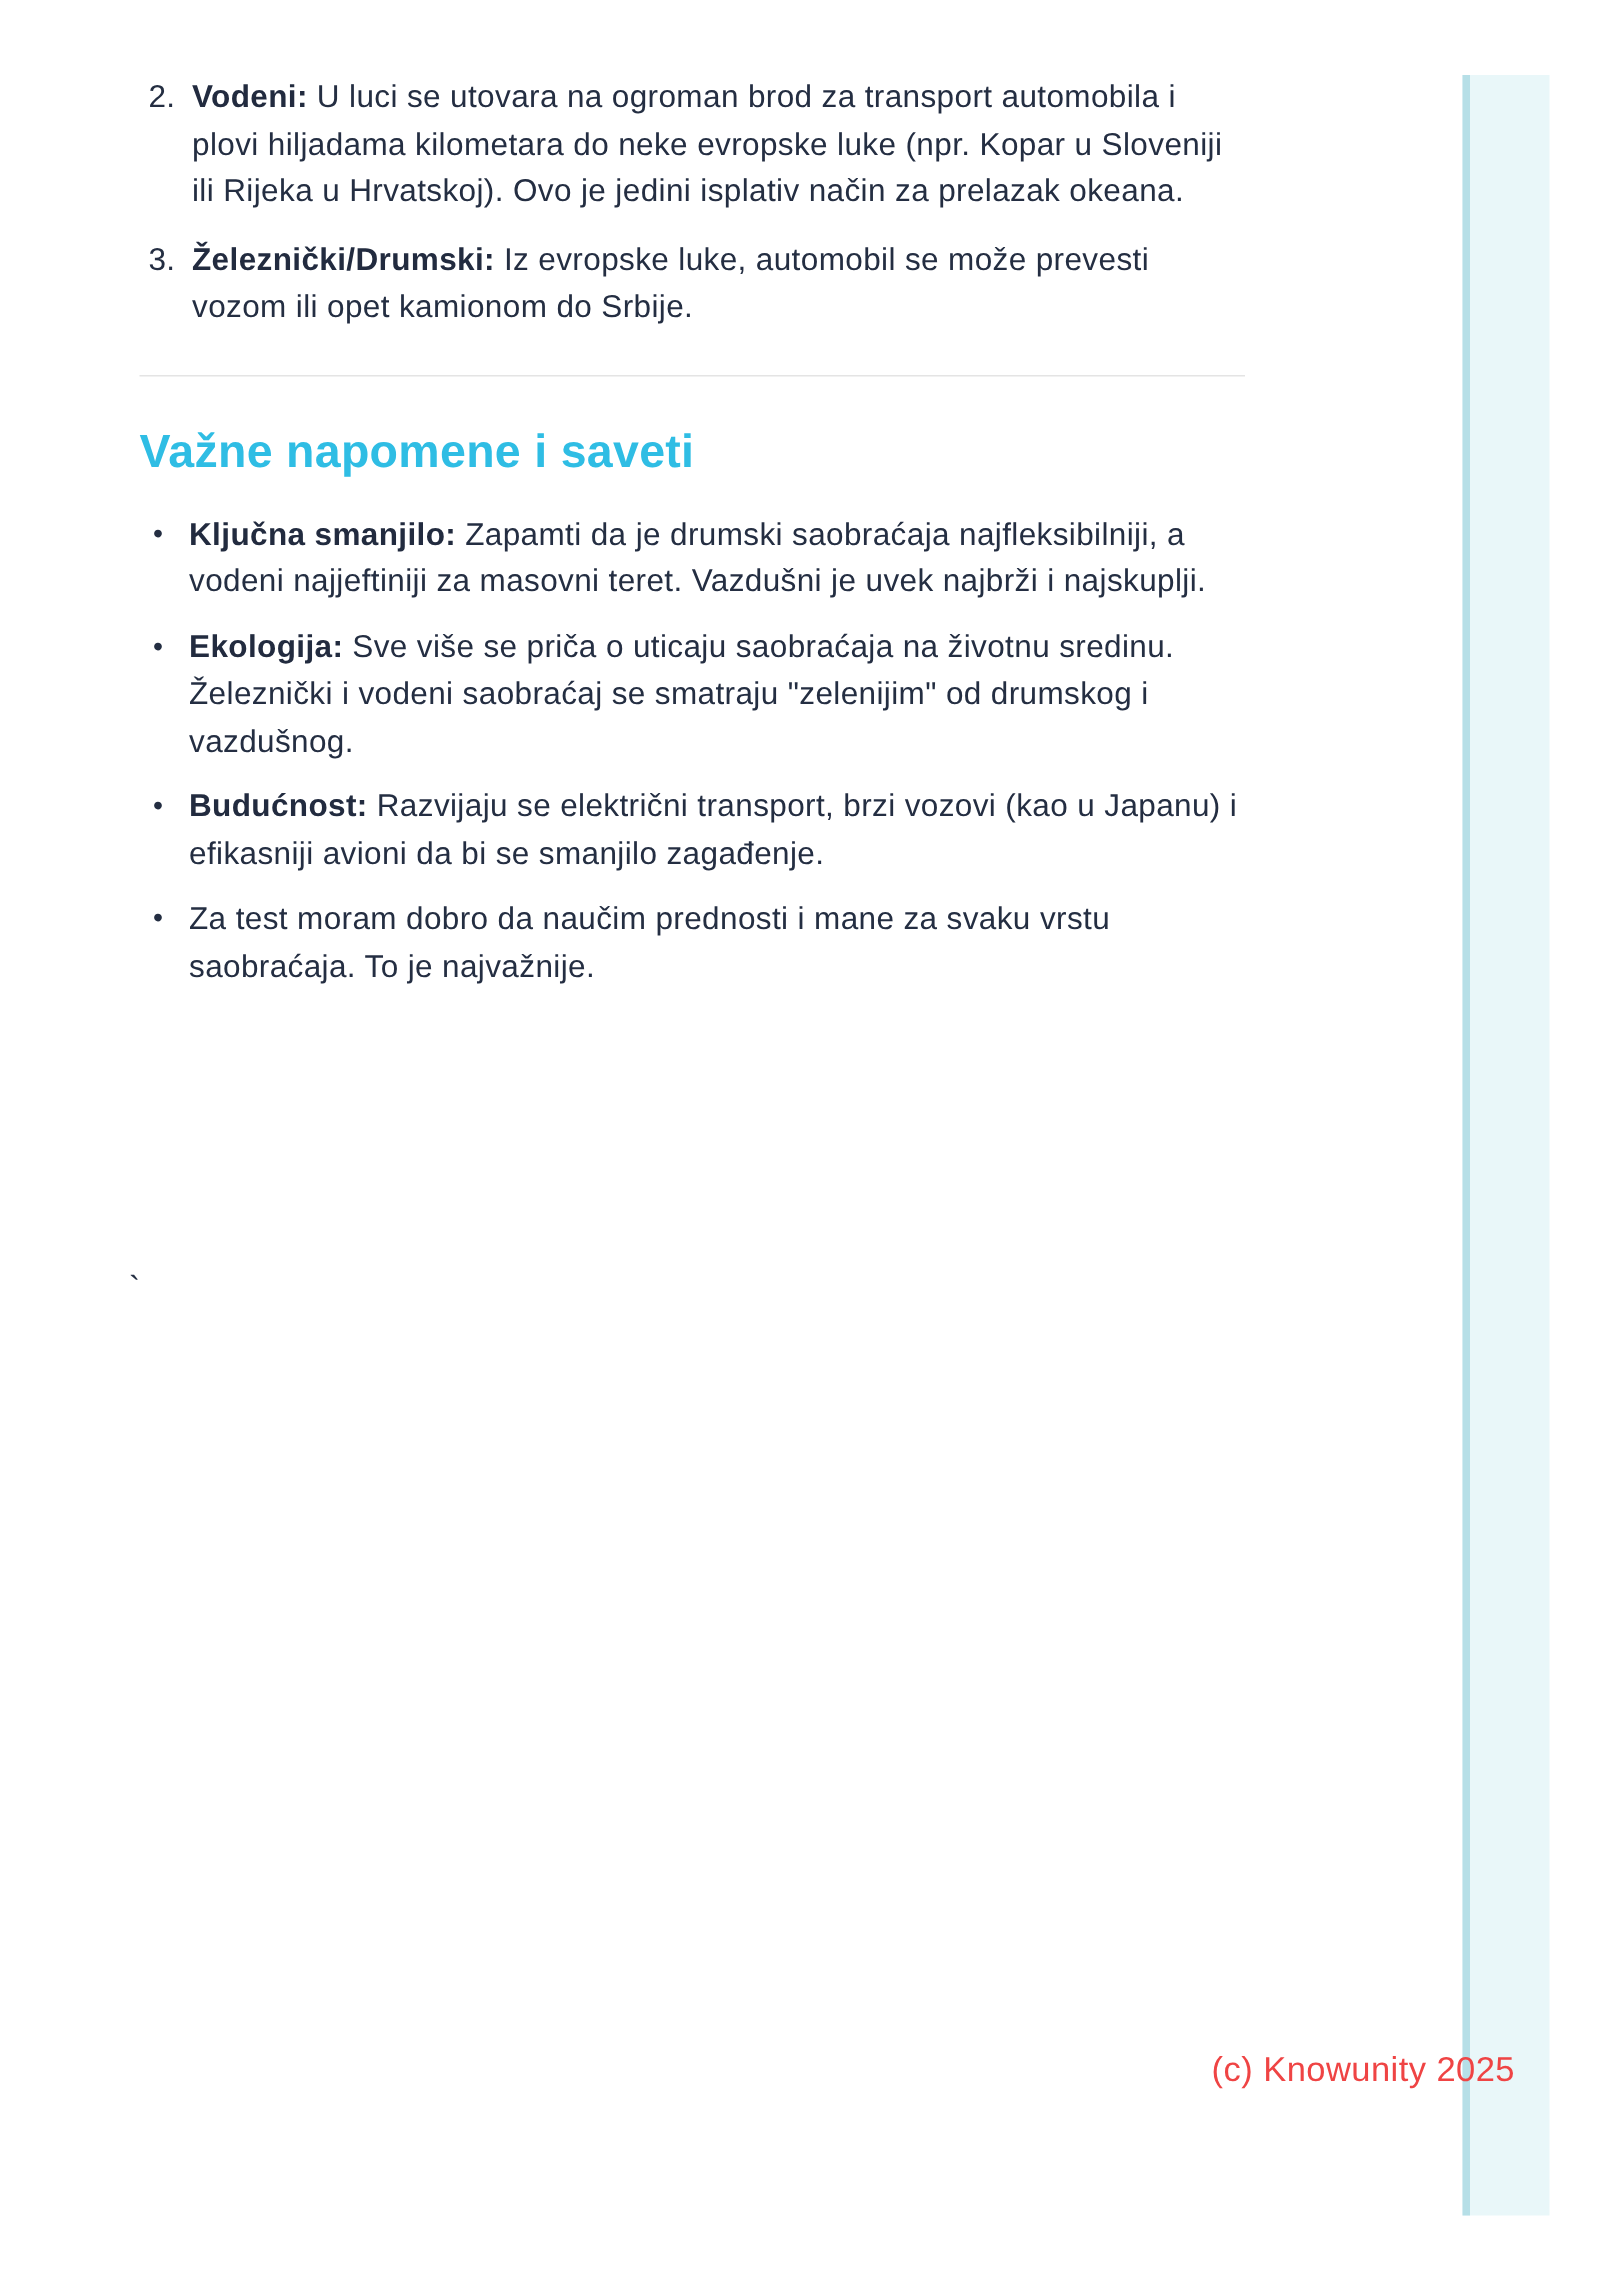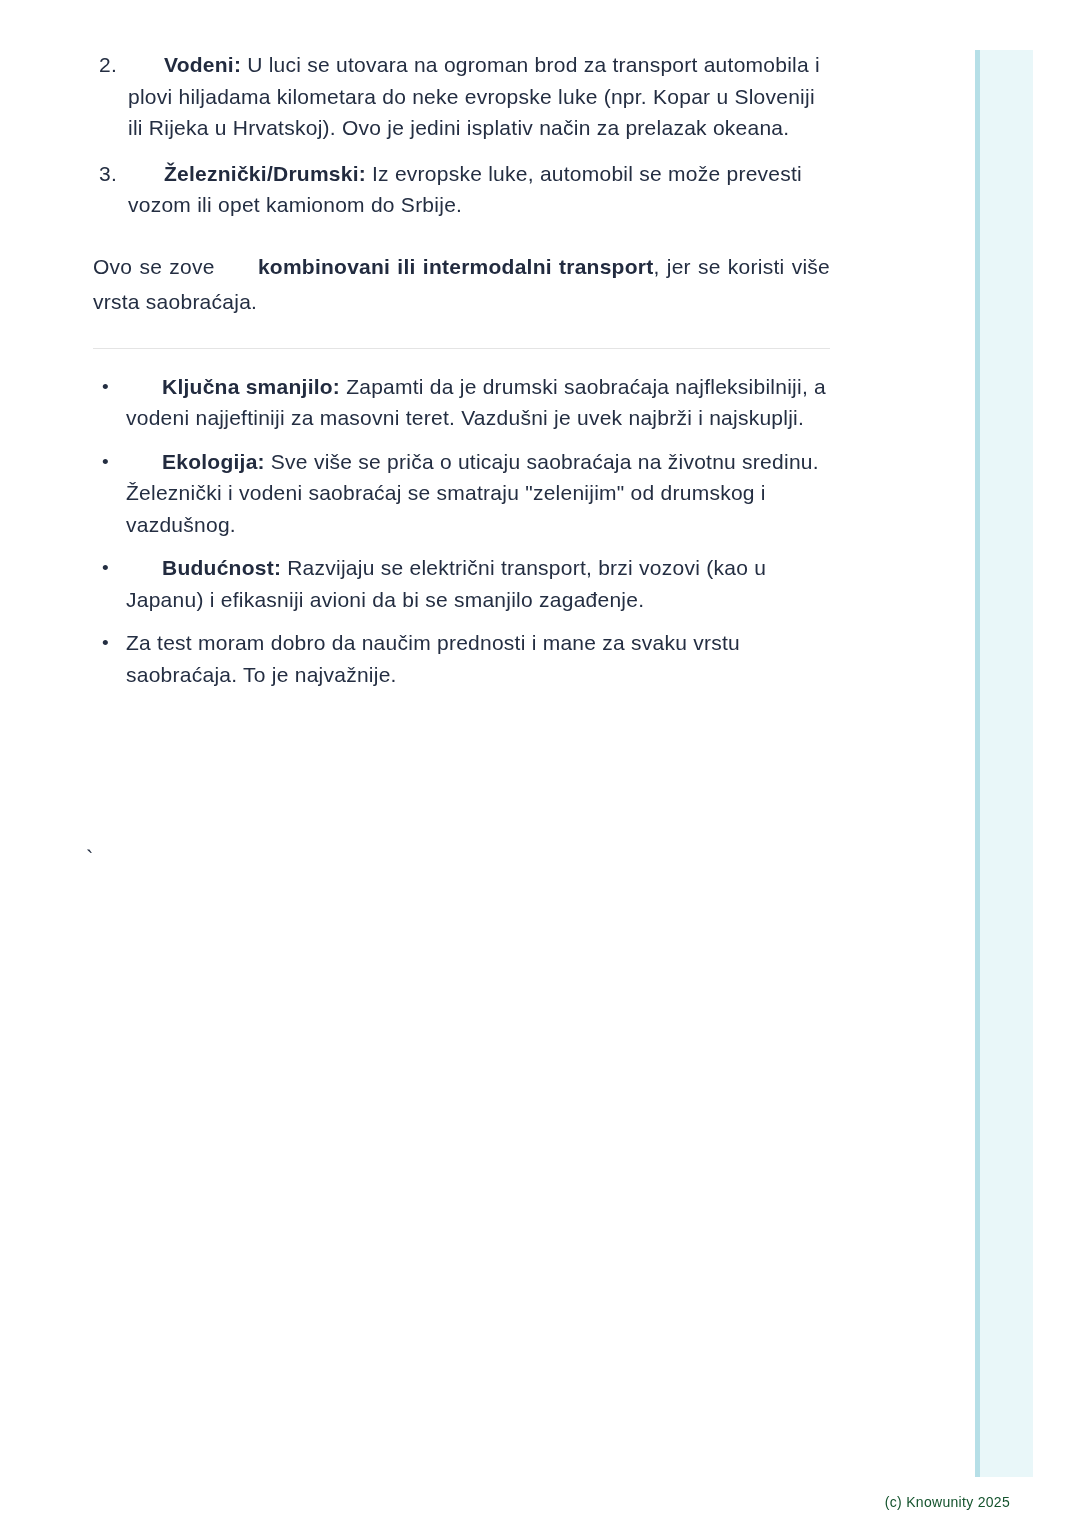--- a/index.html
+++ b/index.html
@@ -48,21 +48,21 @@
     align-items: flex-start;
   }
   .numbered-list li { margin-bottom: 14px; }
   .numbered-list li:last-child { margin-bottom: 0; }
   .num-marker {
     flex: 0 0 24px;
     text-align: right;
     margin-right: 11px;
   }
   .li-body { flex: 1 1 auto; }
-  .li-body strong, .para strong { font-weight: 700; color: #222b3f; margin-left: 36px; }
+  .li-body strong, .para strong { font-weight: 700; color: #222b3f; }
   .li-body strong { margin-right: 6px; }
   .li-body strong:empty { display: none; margin: 0; }
   .para {
     margin: 28px 0 0 0;
     text-align: justify;
     line-height: 35px;
   }
   .divider {
     border: none;
     border-top: 1px solid #e4e4e4;
@@ -88,25 +88,25 @@
   .bullet-item.italic .li-body { }
   .stray-char {
     position: absolute;
     left: 86px;
     top: 846px;
     font-size: 22px;
     z-index: 1;
   }
   .page-footer {
     position: absolute;
-    top: 1494px;
+    top: 1366px;
     right: 70px;
-    font-size: 14px;
+    font-size: 23px;
     letter-spacing: 0.3px;
-    color: #14532d;
+    color: #ef4444;
     z-index: 2;
   }
 </style>
 </head>
 <body>
 
 <div class="page">
 
   <div class="accent-bar"></div>
 
@@ -116,24 +116,24 @@
       <li>
         <span class="num-marker">2.</span>
         <span class="li-body"><strong>Vodeni:</strong><span>U luci se utovara na ogroman brod za transport automobila i plovi hiljadama kilometara do neke evropske luke (npr. Kopar u Sloveniji ili Rijeka u Hrvatskoj). Ovo je jedini isplativ način za prelazak okeana.</span></span>
       </li>
       <li>
         <span class="num-marker">3.</span>
         <span class="li-body"><strong>Železnički/Drumski:</strong><span>Iz evropske luke, automobil se može prevesti vozom ili opet kamionom do Srbije.</span></span>
       </li>
     </ol>
 
-    <p class="para"><span>Ovo se zove </span><strong>kombinovani ili intermodalni transport</strong><span>, jer se koristi više vrsta saobraćaja.</span></p>
 
     <hr class="divider">
 
+    <h2 class="section-heading">Važne napomene i saveti</h2>
 
     <ul class="bullet-list">
       <li class="bullet-item">
         <span class="bullet-marker">•</span>
         <span class="li-body"><strong>Ključna smanjilo:</strong><span>Zapamti da je drumski saobraćaja najfleksibilniji, a vodeni najjeftiniji za masovni teret. Vazdušni je uvek najbrži i najskuplji.</span></span>
       </li>
       <li class="bullet-item">
         <span class="bullet-marker">•</span>
         <span class="li-body"><strong>Ekologija:</strong><span>Sve više se priča o uticaju saobraćaja na životnu sredinu. Železnički i vodeni saobraćaj se smatraju "zelenijim" od drumskog i vazdušnog.</span></span>
       </li>

